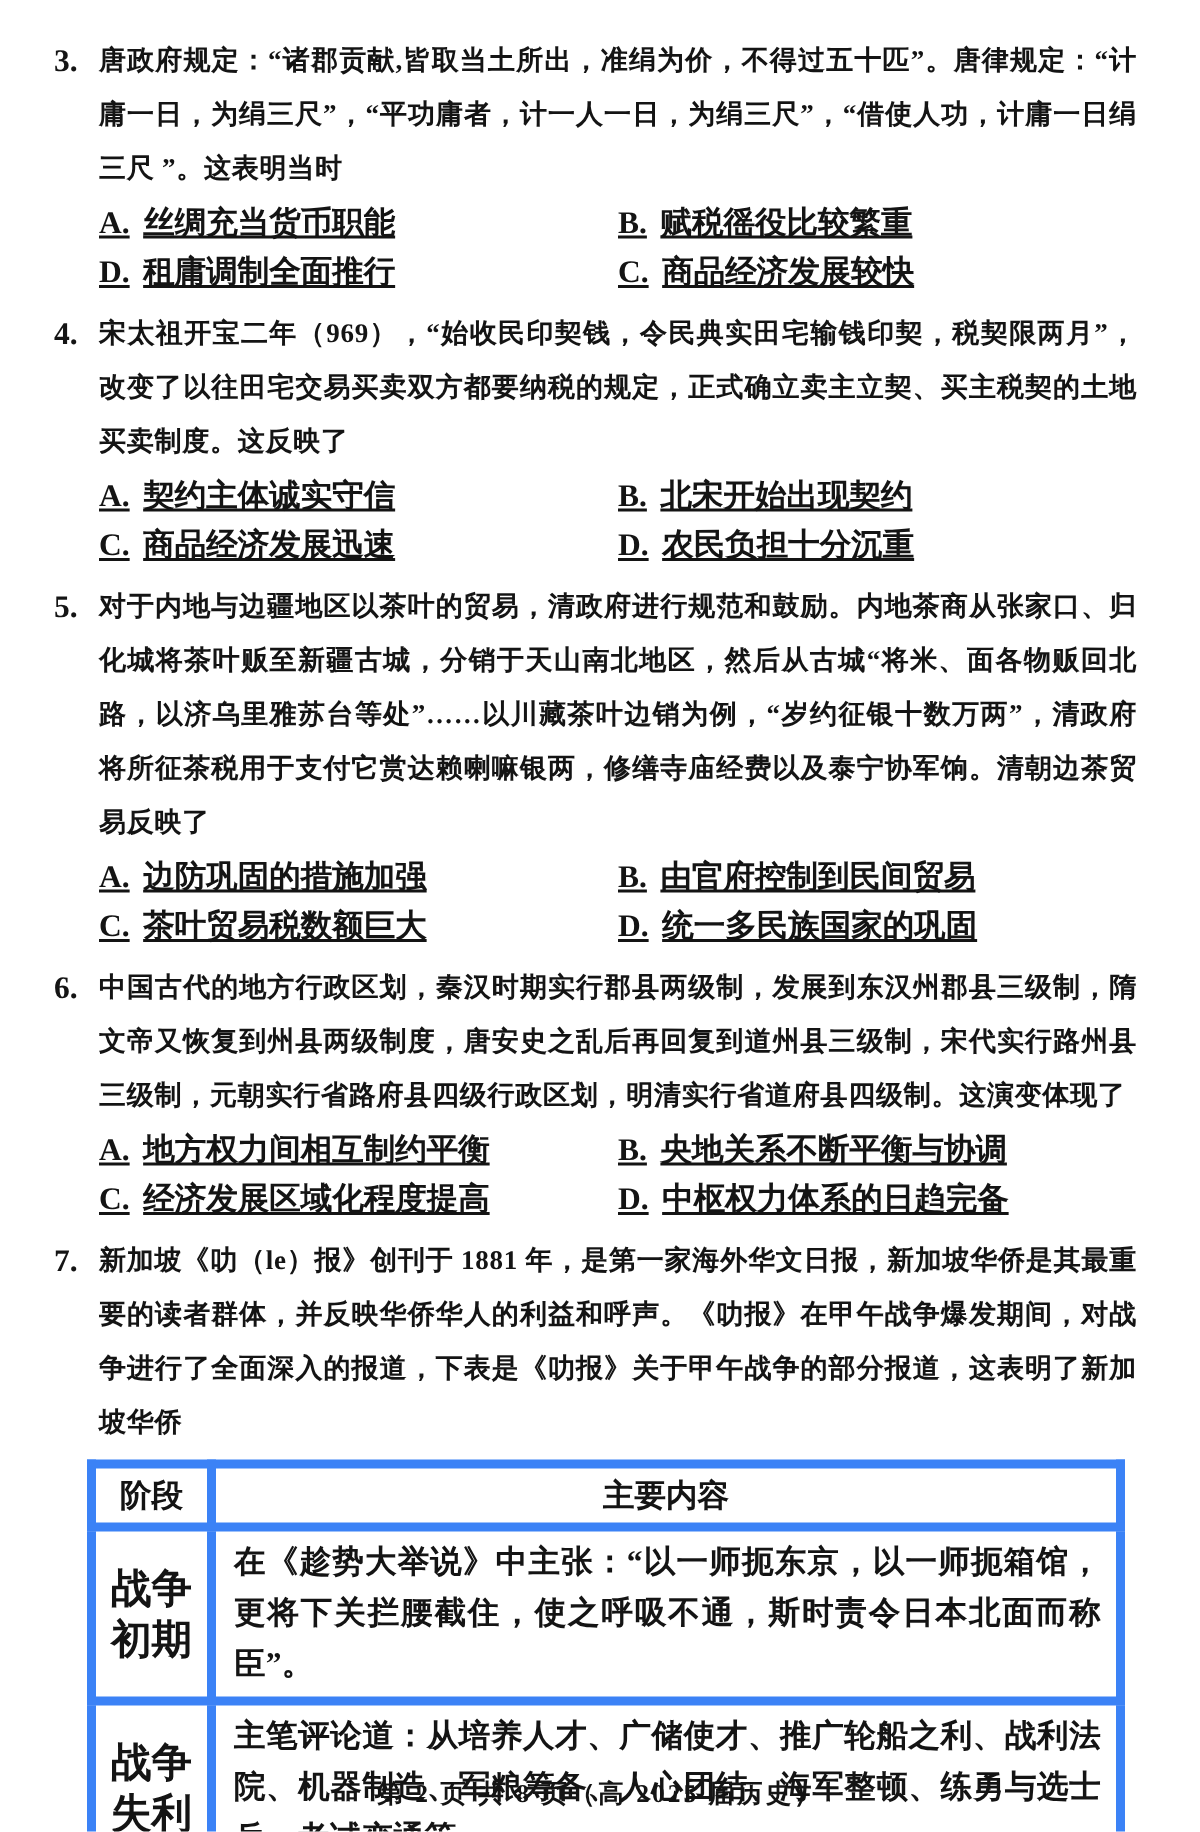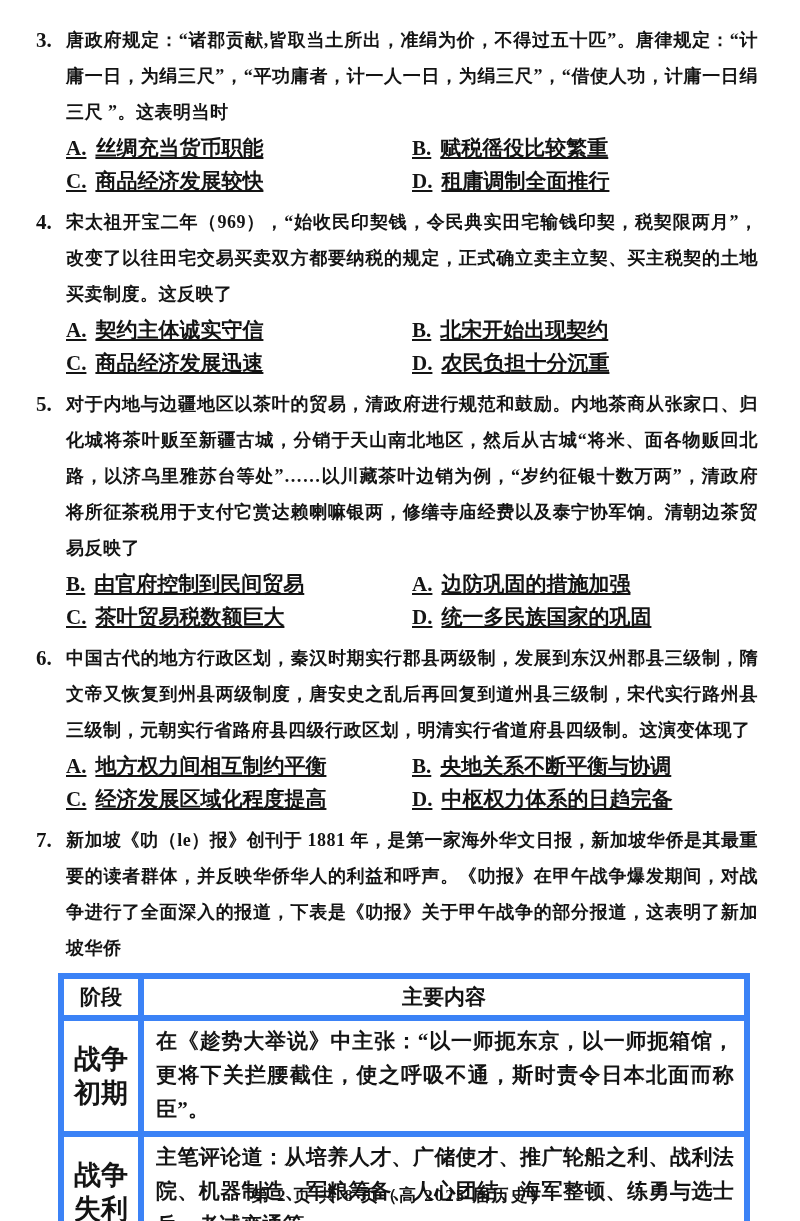--- a/index.html
+++ b/index.html
@@ -107,22 +107,22 @@
 
   <section class="question">
     <span class="qnum">3.</span>
     <div class="stem">唐政府规定：“诸郡贡献,皆取当土所出，准绢为价，不得过五十匹”。唐律规定：“计庸一日，为绢三尺”，“平功庸者，计一人一日，为绢三尺”，“借使人功，计庸一日绢三尺 ”。这表明当时</div>
     <div class="options">
       <div class="opt-row">
         <div class="opt"><span class="olabel">A.</span><span>丝绸充当货币职能</span></div>
         <div class="opt"><span class="olabel">B.</span><span>赋税徭役比较繁重</span></div>
       </div>
       <div class="opt-row">
+        <div class="opt"><span class="olabel">D.</span><span>租庸调制全面推行</span></div>
         <div class="opt"><span class="olabel">C.</span><span>商品经济发展较快</span></div>
-        <div class="opt"><span class="olabel">D.</span><span>租庸调制全面推行</span></div>
       </div>
     </div>
   </section>
 
   <section class="question">
     <span class="qnum">4.</span>
     <div class="stem">宋太祖开宝二年（969），“始收民印契钱，令民典实田宅输钱印契，税契限两月”，改变了以往田宅交易买卖双方都要纳税的规定，正式确立卖主立契、买主税契的土地买卖制度。这反映了</div>
     <div class="options">
       <div class="opt-row">
         <div class="opt"><span class="olabel">A.</span><span>契约主体诚实守信</span></div>
@@ -133,22 +133,22 @@
         <div class="opt"><span class="olabel">D.</span><span>农民负担十分沉重</span></div>
       </div>
     </div>
   </section>
 
   <section class="question">
     <span class="qnum">5.</span>
     <div class="stem">对于内地与边疆地区以茶叶的贸易，清政府进行规范和鼓励。内地茶商从张家口、归化城将茶叶贩至新疆古城，分销于天山南北地区，然后从古城“将米、面各物贩回北路，以济乌里雅苏台等处”……以川藏茶叶边销为例，“岁约征银十数万两”，清政府将所征茶税用于支付它赏达赖喇嘛银两，修缮寺庙经费以及泰宁协军饷。清朝边茶贸易反映了</div>
     <div class="options">
       <div class="opt-row">
+        <div class="opt"><span class="olabel">A.</span><span>边防巩固的措施加强</span></div>
         <div class="opt"><span class="olabel">B.</span><span>由官府控制到民间贸易</span></div>
-        <div class="opt"><span class="olabel">A.</span><span>边防巩固的措施加强</span></div>
       </div>
       <div class="opt-row">
         <div class="opt"><span class="olabel">C.</span><span>茶叶贸易税数额巨大</span></div>
         <div class="opt"><span class="olabel">D.</span><span>统一多民族国家的巩固</span></div>
       </div>
     </div>
   </section>
 
   <section class="question">
     <span class="qnum">6.</span>

